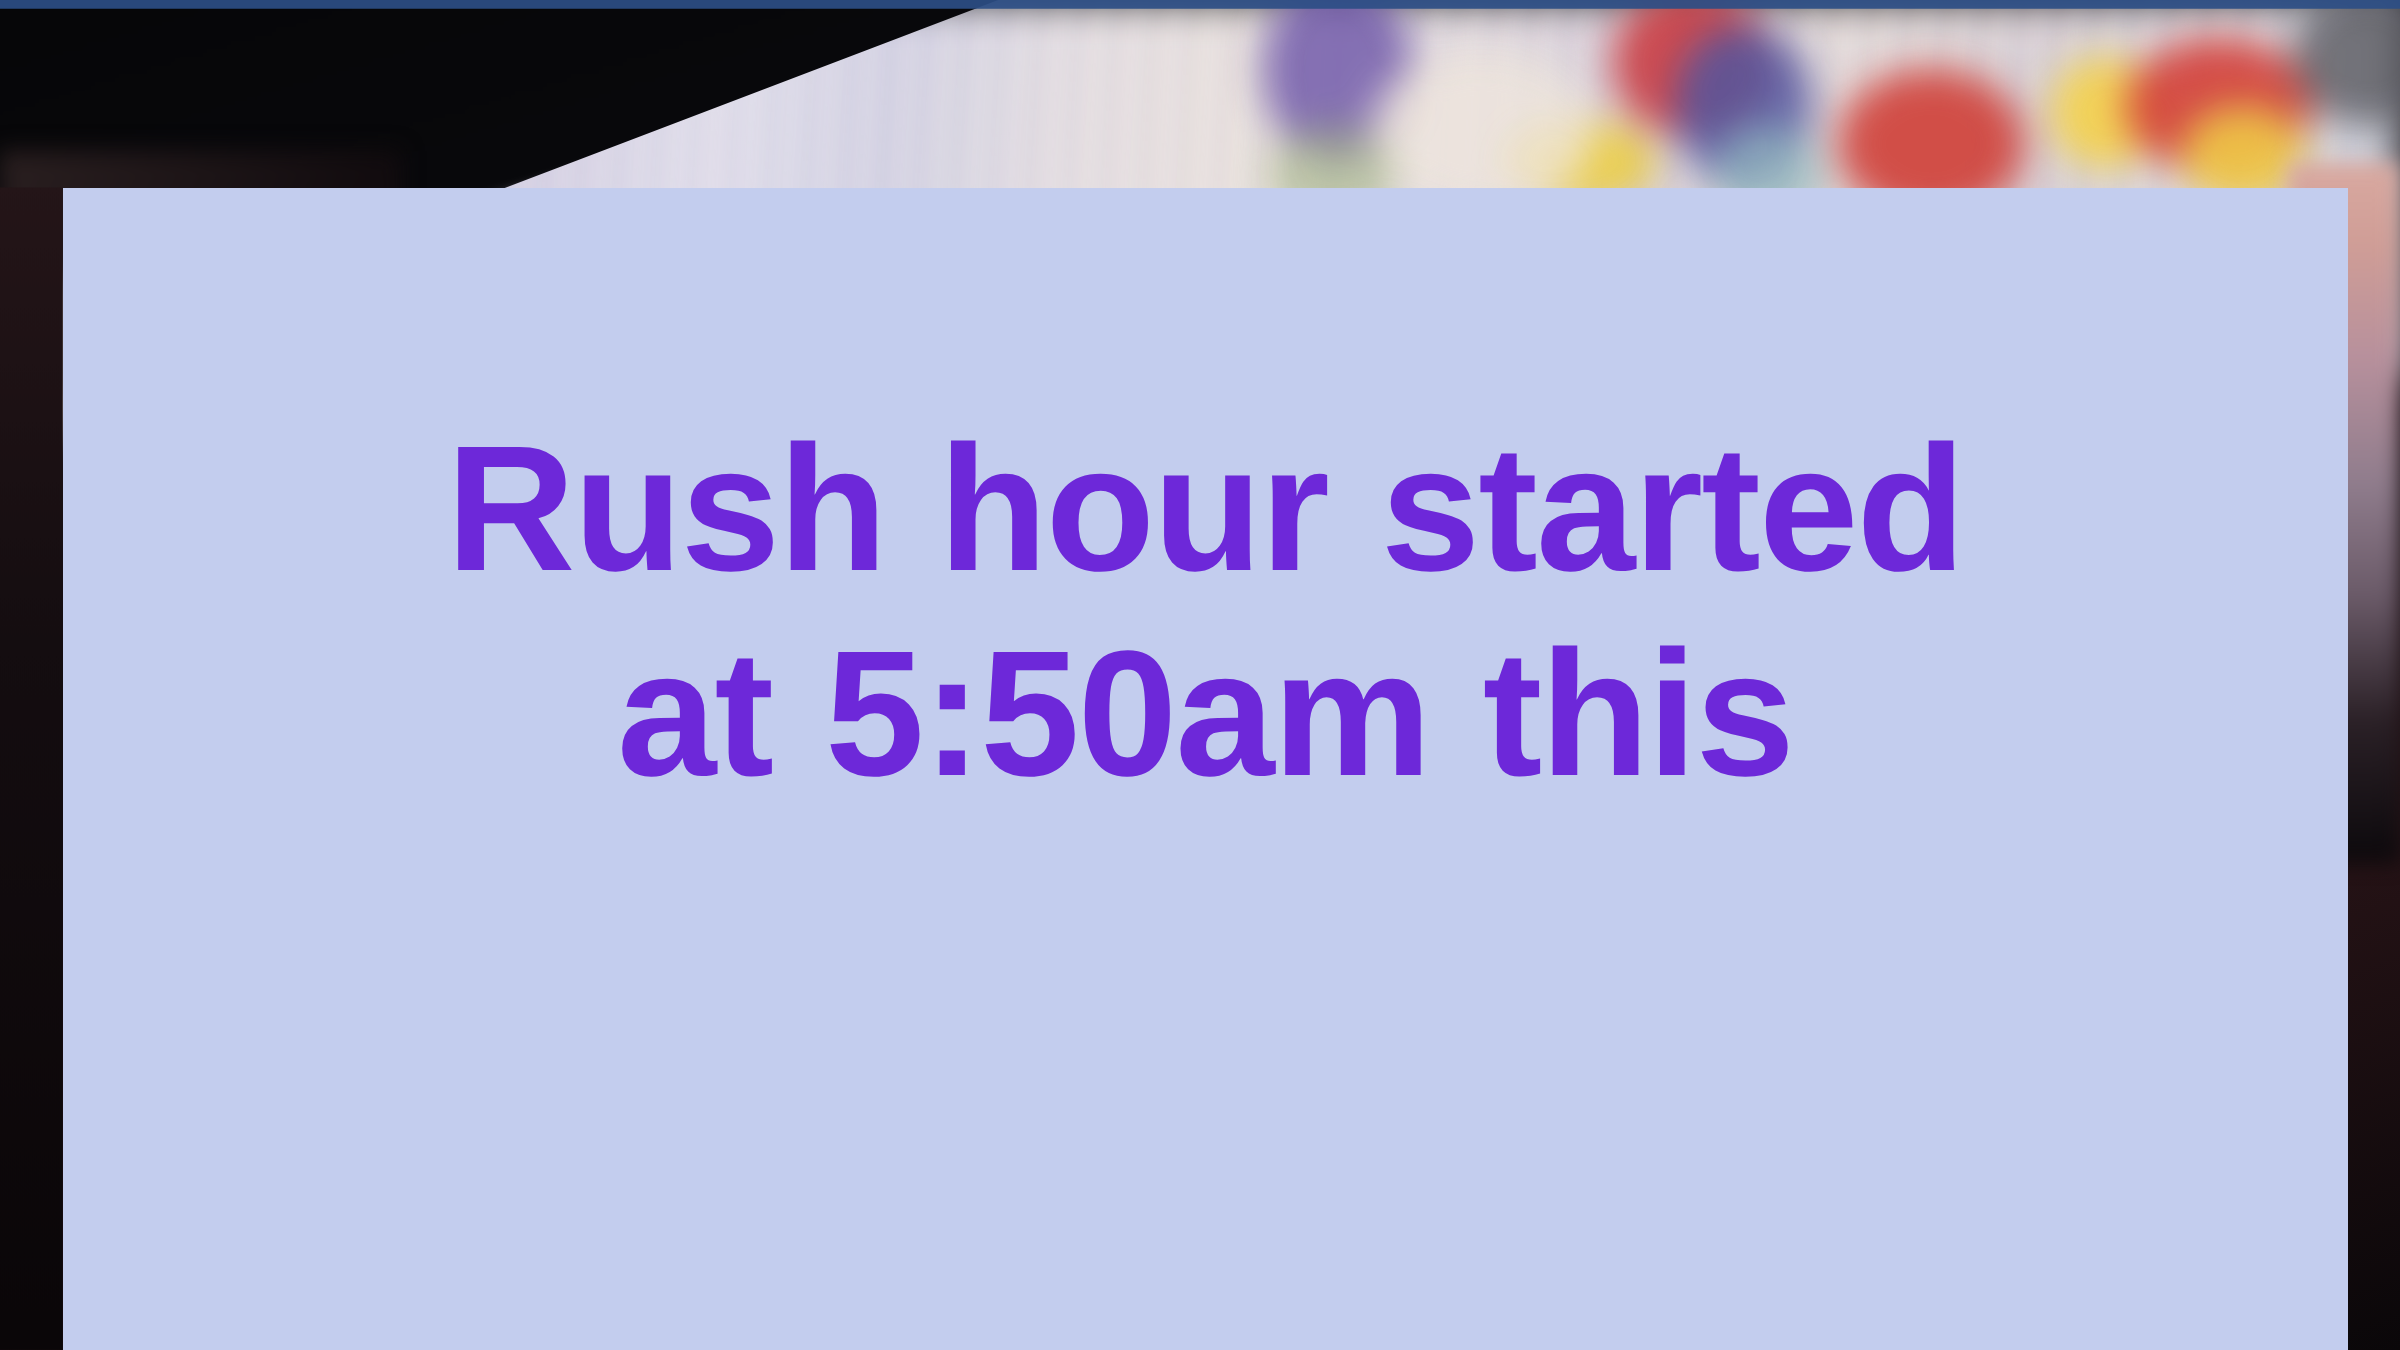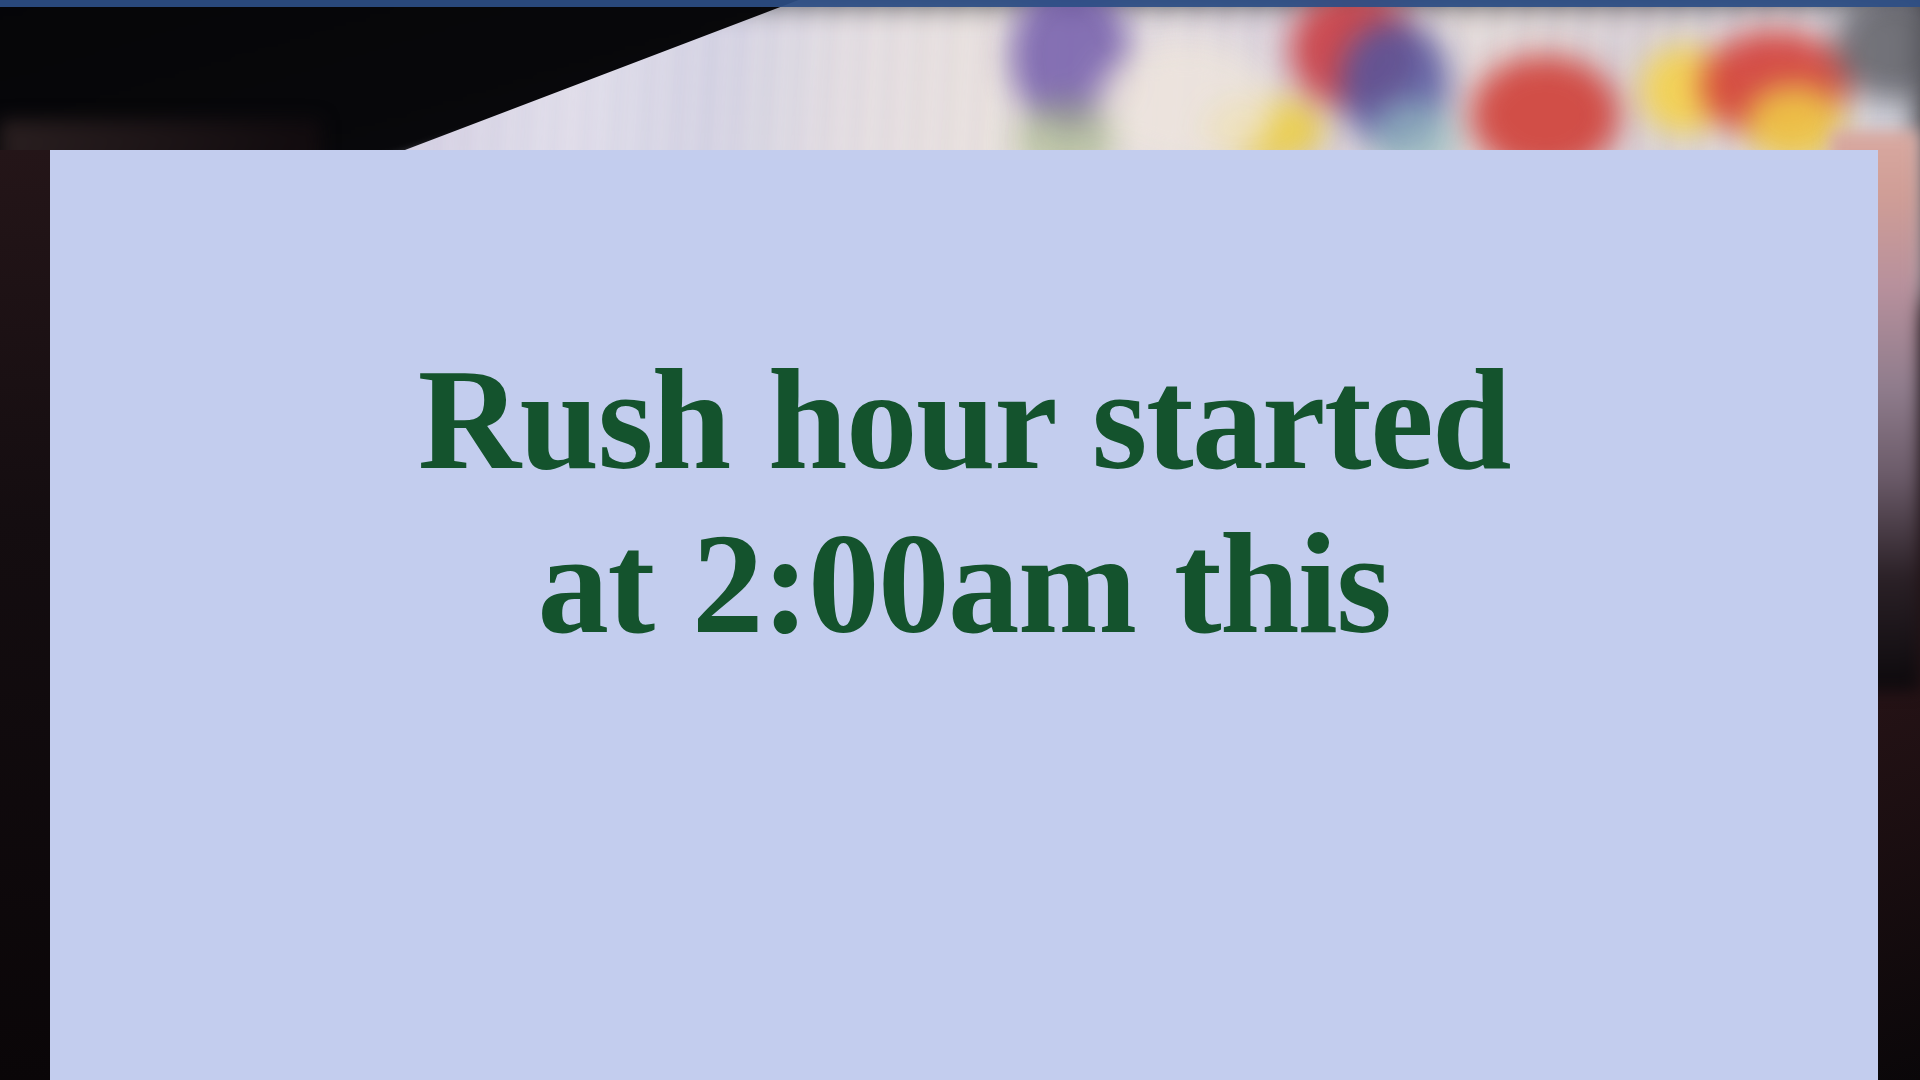--- a/index.html
+++ b/index.html
@@ -161,28 +161,28 @@
     background: #c3cdee;
     display: flex;
     align-items: flex-start;
     justify-content: center;
     box-sizing: border-box;
     padding-top: 172px;
   }
   .caption-text {
     width: 1560px;
     text-align: center;
-    color: #14532d;
-    font-family: Liberation Serif, serif;
+    color: #6d28d9;
+    font-family: Liberation Sans, sans-serif;
     font-weight: 700;
     font-size: 143px;
     line-height: 1.15;
     letter-spacing: -1.5px;
     word-spacing: 4px;
-    margin: 16px;
+    margin: 4px;
   }
 </style>
 </head>
 <body>
 
 <div id="screen">
 
   <div class="bg-photo">
     <div class="bg-base"></div>
     <div class="bg-sky"></div>
@@ -212,17 +212,17 @@
 
     <div class="bg-rightstrip"></div>
   </div>
 
   <div class="top-bar"></div>
   <div class="left-margin"></div>
 
   <div class="caption-card">
     <p class="caption-text">
       <span>Rush hour started</span><br>
-      <span>at 2:00am this</span><br>
+      <span>at 5:50am this</span><br>
     </p>
   </div>
 
 </div>
 
 </body></html>

